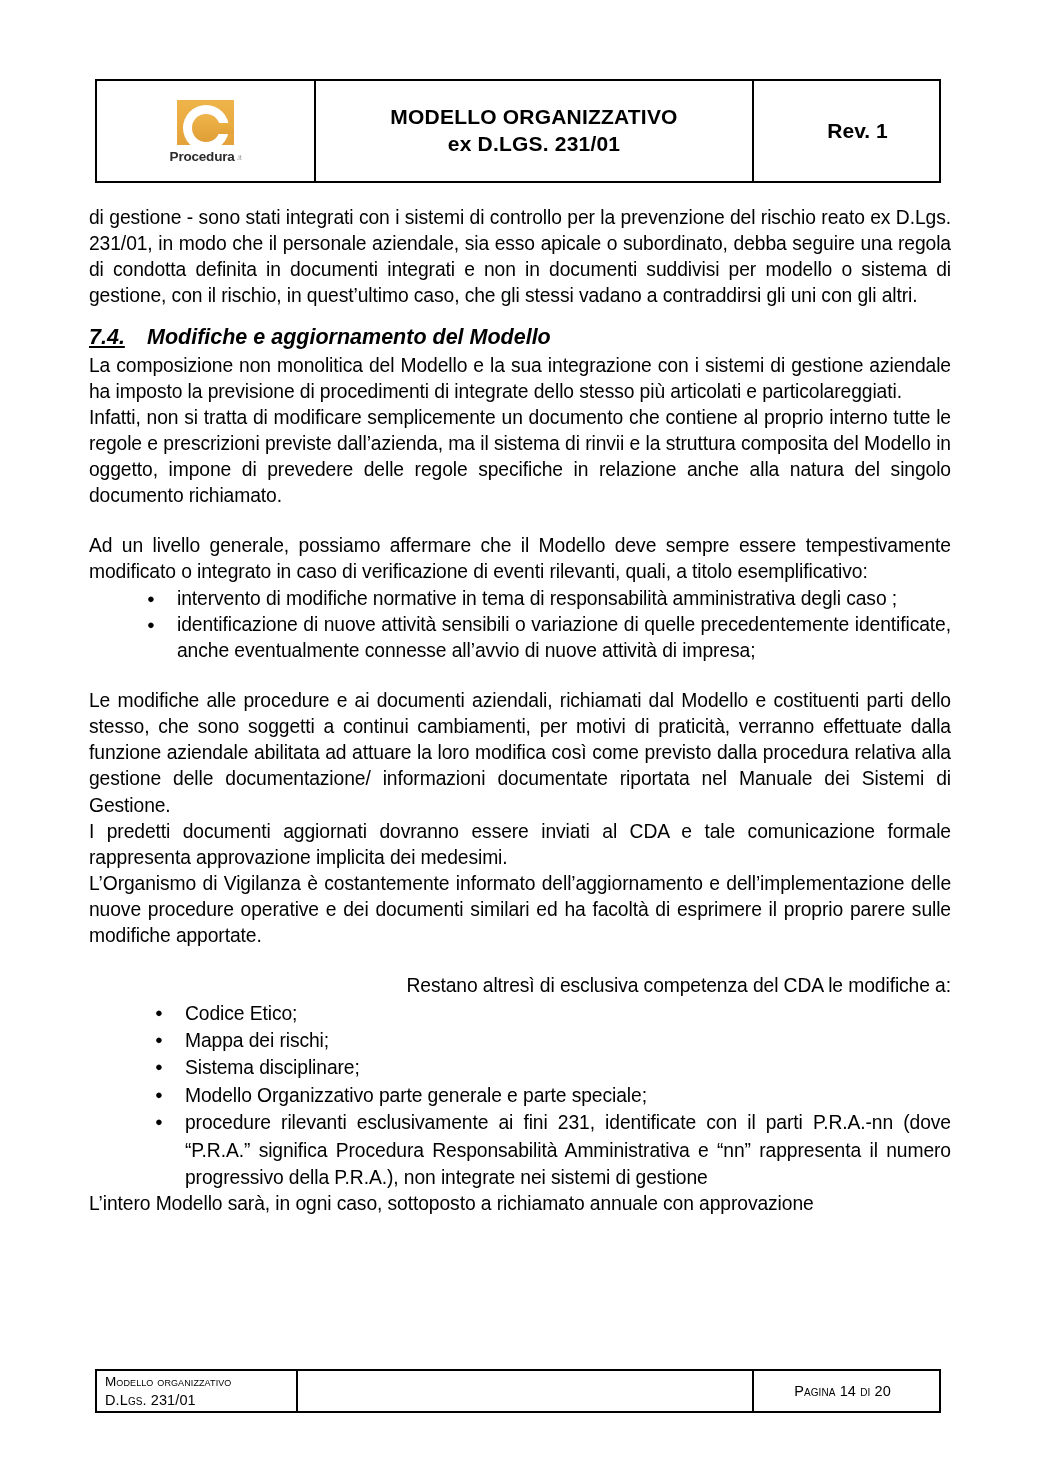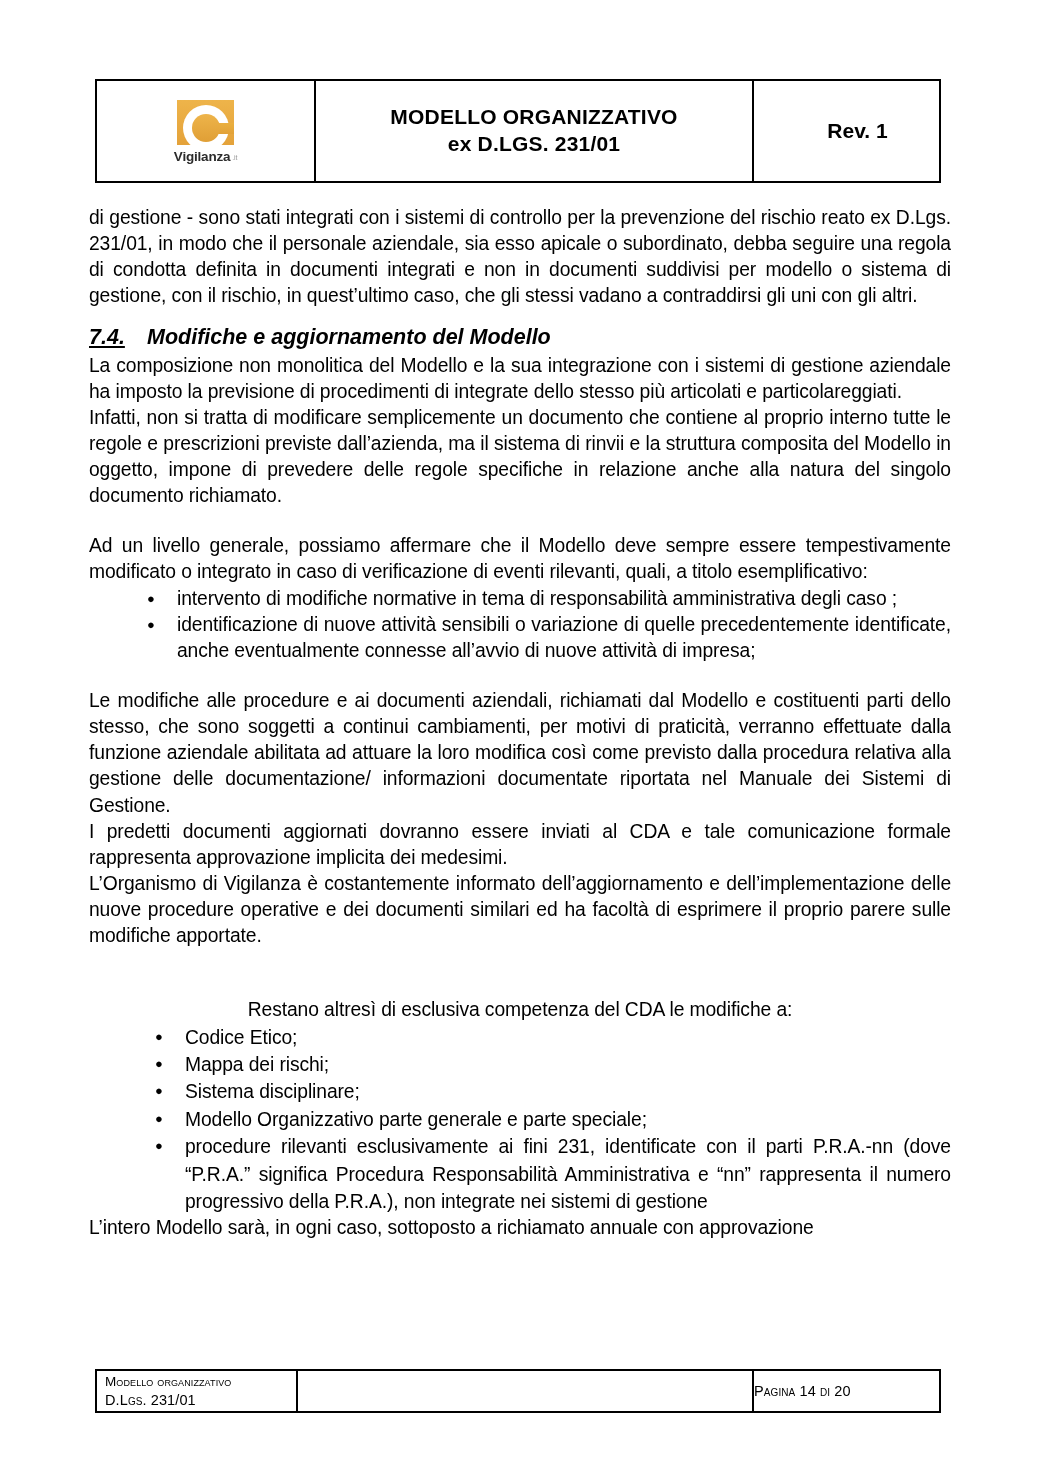--- a/index.html
+++ b/index.html
@@ -147,21 +147,21 @@
   }
 
   p.para {
     margin: 0;
     font-size: 19.3px;
     line-height: 1.355;
     text-align: justify;
     text-justify: inter-word;
     letter-spacing: -0.1px;
   }
-  p.para.nojust { text-align: center; margin-top: 24px; }
+  p.para.nojust { text-align: right; }
 
   h2.section-heading {
     margin: 14px 0 1px 0;
     font-size: 21.5px;
     font-weight: bold;
     font-style: italic;
     letter-spacing: 0px;
     line-height: 1.3;
   }
   h2.section-heading .num {
@@ -222,21 +222,21 @@
   .ftr-cell-mid {
     flex: 1;
     border-right: 2px solid #000;
     box-sizing: border-box;
   }
   .ftr-cell-right {
     width: 185px;
     box-sizing: border-box;
     display: flex;
     align-items: center;
-    justify-content: flex-start;
+    justify-content: center;
     padding-right: 8px;
   }
   .ftr-line1 {
     font-size: 13.5px;
     font-variant: small-caps;
     line-height: 1.25;
     letter-spacing: 0.1px;
   }
   .ftr-line2 {
     font-size: 14.5px;
@@ -257,21 +257,21 @@
 <div class="page">
 
   <div class="header-table">
 
     <div class="hdr-cell-logo">
       <div class="logo-wrap">
         <div class="logo-mark">
           <div class="logo-bar"></div>
           <div class="logo-disc"></div>
         </div>
-        <div class="logo-text"><span>Vigilanza</span><span class="tm">.it</span></div>
+        <div class="logo-text"><span>Procedura</span><span class="tm">.it</span></div>
       </div>
     </div>
 
     <div class="hdr-cell-title">
       <div class="hdr-title-l1">MODELLO ORGANIZZATIVO</div>
       <div class="hdr-title-l2">ex D.LGS. 231/01</div>
     </div>
 
     <div class="hdr-cell-rev">
       <div class="hdr-rev">Rev. 1</div>

